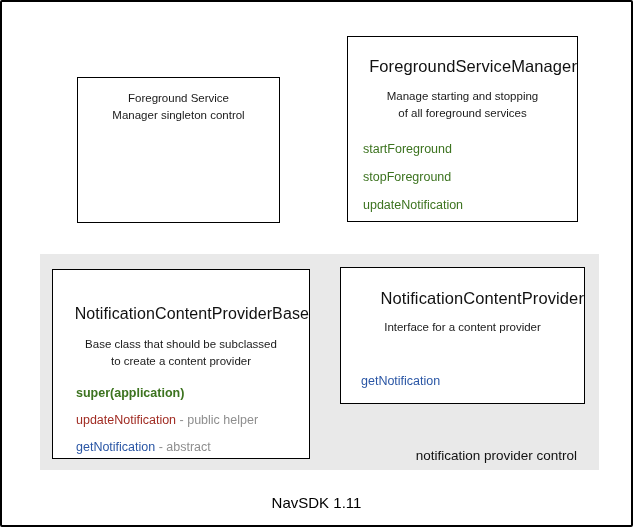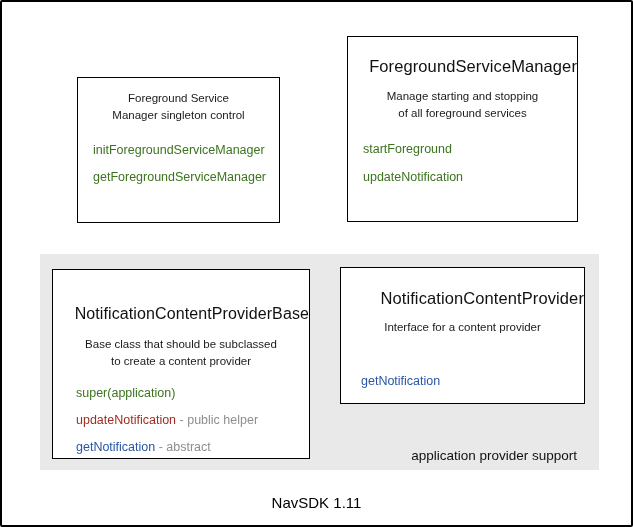--- a/index.html
+++ b/index.html
@@ -90,47 +90,44 @@
   }
 </style>
 </head>
 <body>
 
 <div id="frame">
 
   <div id="box-navigation-api" class="class-box">
     <div class="box-desc">Foreground Service
 Manager singleton control</div>
-    <div class="methods">
-      <div class="method" style="color: rgb(60, 115, 31);">initForegroundServiceManager</div>
-      <div class="method" style="color: rgb(60, 115, 31);">getForegroundServiceManager</div>
-    </div>
   </div>
 
   <div id="box-fsm" class="class-box">
     <div class="box-title">ForegroundServiceManager</div>
     <div class="box-desc">Manage starting and stopping
 of all foreground services</div>
     <div class="methods">
       <div class="method" style="color: rgb(60, 115, 31);">startForeground</div>
+      <div class="method" style="color: rgb(60, 115, 31);">stopForeground</div>
       <div class="method" style="color: rgb(60, 115, 31);">updateNotification</div>
     </div>
   </div>
 
   <div id="gray-region" style="background-color: rgb(233, 233, 233);">
-    <div id="region-label">application provider support</div>
+    <div id="region-label">notification provider control</div>
   </div>
 
   <div id="box-ncp-base" class="class-box">
     <div class="box-title">NotificationContentProviderBase</div>
     <div class="box-desc">Base class that should be subclassed
 to create a content provider</div>
     <div class="methods">
       <div class="method">
-        <span style="color: rgb(60, 115, 31);">super(application)</span><span style="color: rgb(142, 142, 142);"></span>
+        <span style="color: rgb(60, 115, 31); font-weight: bold;">super(application)</span><span style="color: rgb(142, 142, 142);"></span>
       </div>
       <div class="method">
         <span style="color: rgb(161, 44, 35);">updateNotification</span><span style="color: rgb(142, 142, 142);"> - public helper</span>
       </div>
       <div class="method">
         <span style="color: rgb(42, 86, 165);">getNotification</span><span style="color: rgb(142, 142, 142);"> - abstract</span>
       </div>
     </div>
   </div>
 

